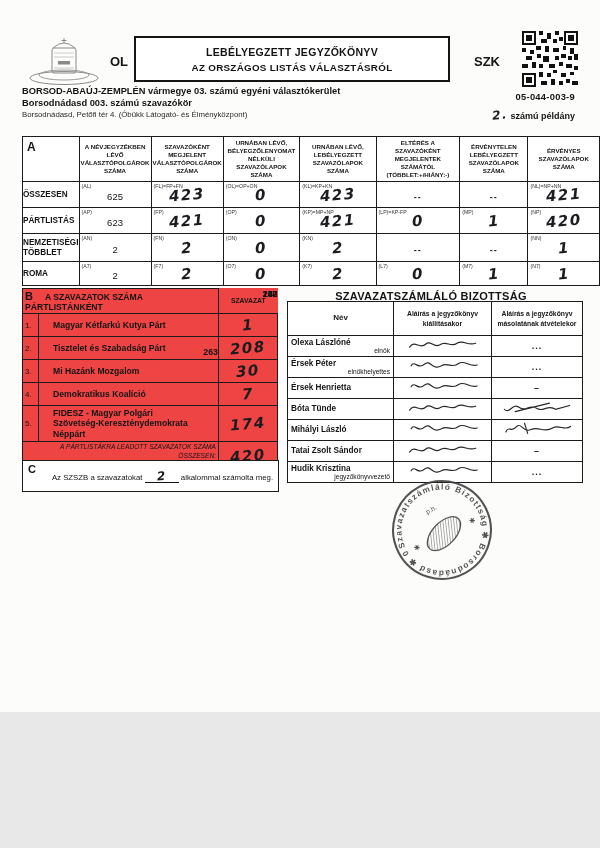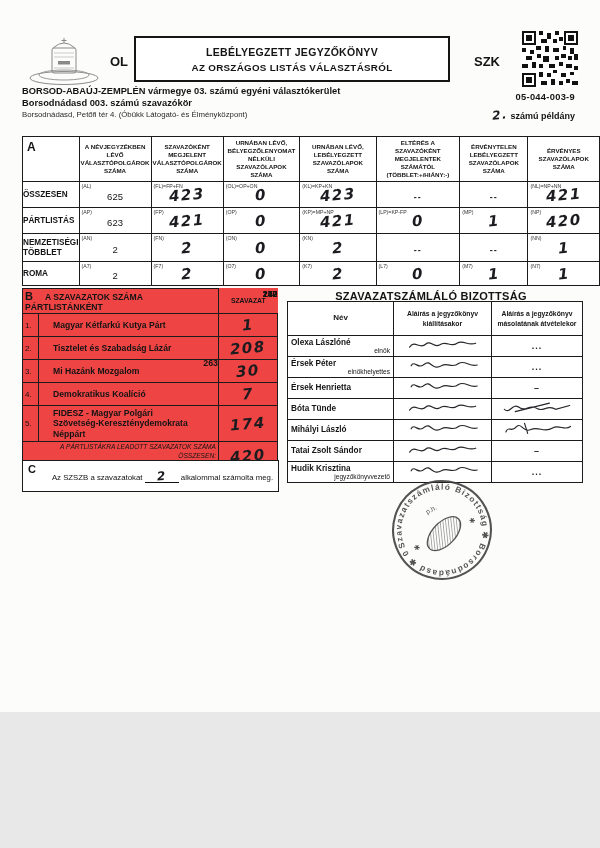--- a/index.html
+++ b/index.html
@@ -240,22 +240,22 @@
       <td class="tb-num">1.</td>
       <td>
             <span class="pname">Magyar Kétfarkú Kutya Párt</span>
             <span class="porder">270</span>
           </td>
       <td class="tb-vote"><span class="hand">1</span></td>
     </tr>
     <tr style="height:23px">
       <td class="tb-num">2.</td>
       <td style="position:relative">
-            <span class="pname">Tisztelet és Szabadság Lázár</span>
-            <span class="porder" style="top:21px">263</span>
+            <span class="pname">Tisztelet és Szabadság Párt</span>
+            <span class="porder" style="top:10px">263</span>
           </td>
       <td class="tb-vote"><span class="hand">208</span></td>
     </tr>
     <tr style="height:23px">
       <td class="tb-num">3.</td>
       <td>
             <span class="pname">Mi Hazánk Mozgalom</span>
             <span class="porder">157</span>
           </td>
       <td class="tb-vote"><span class="hand">30</span></td>

